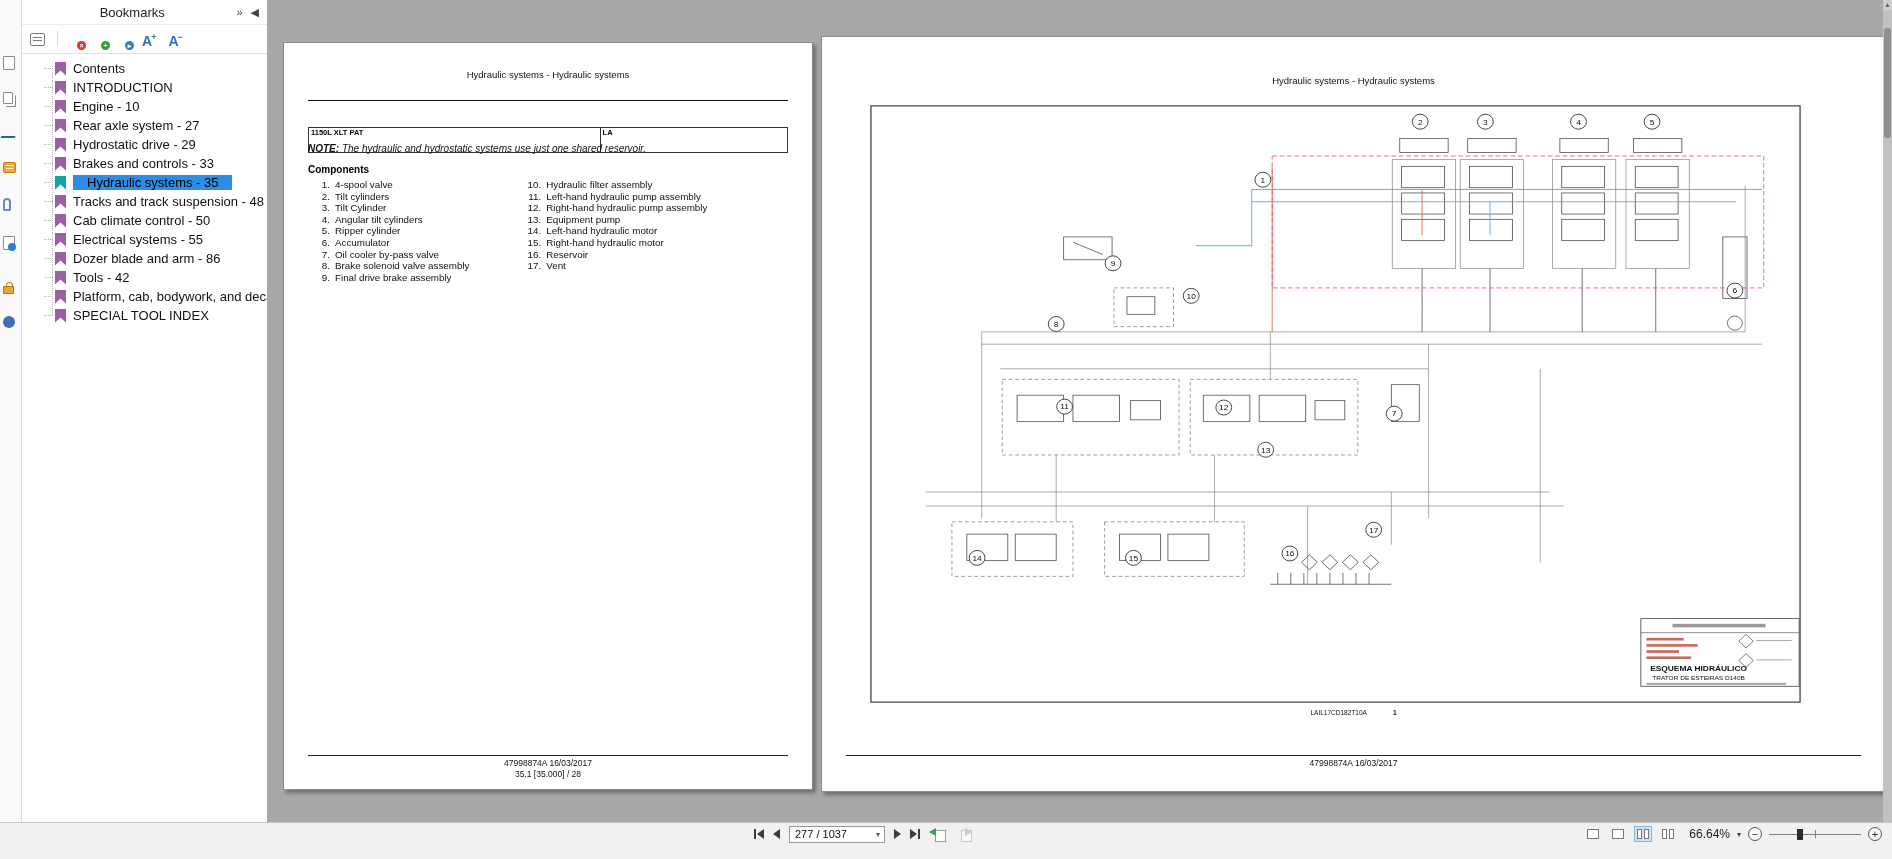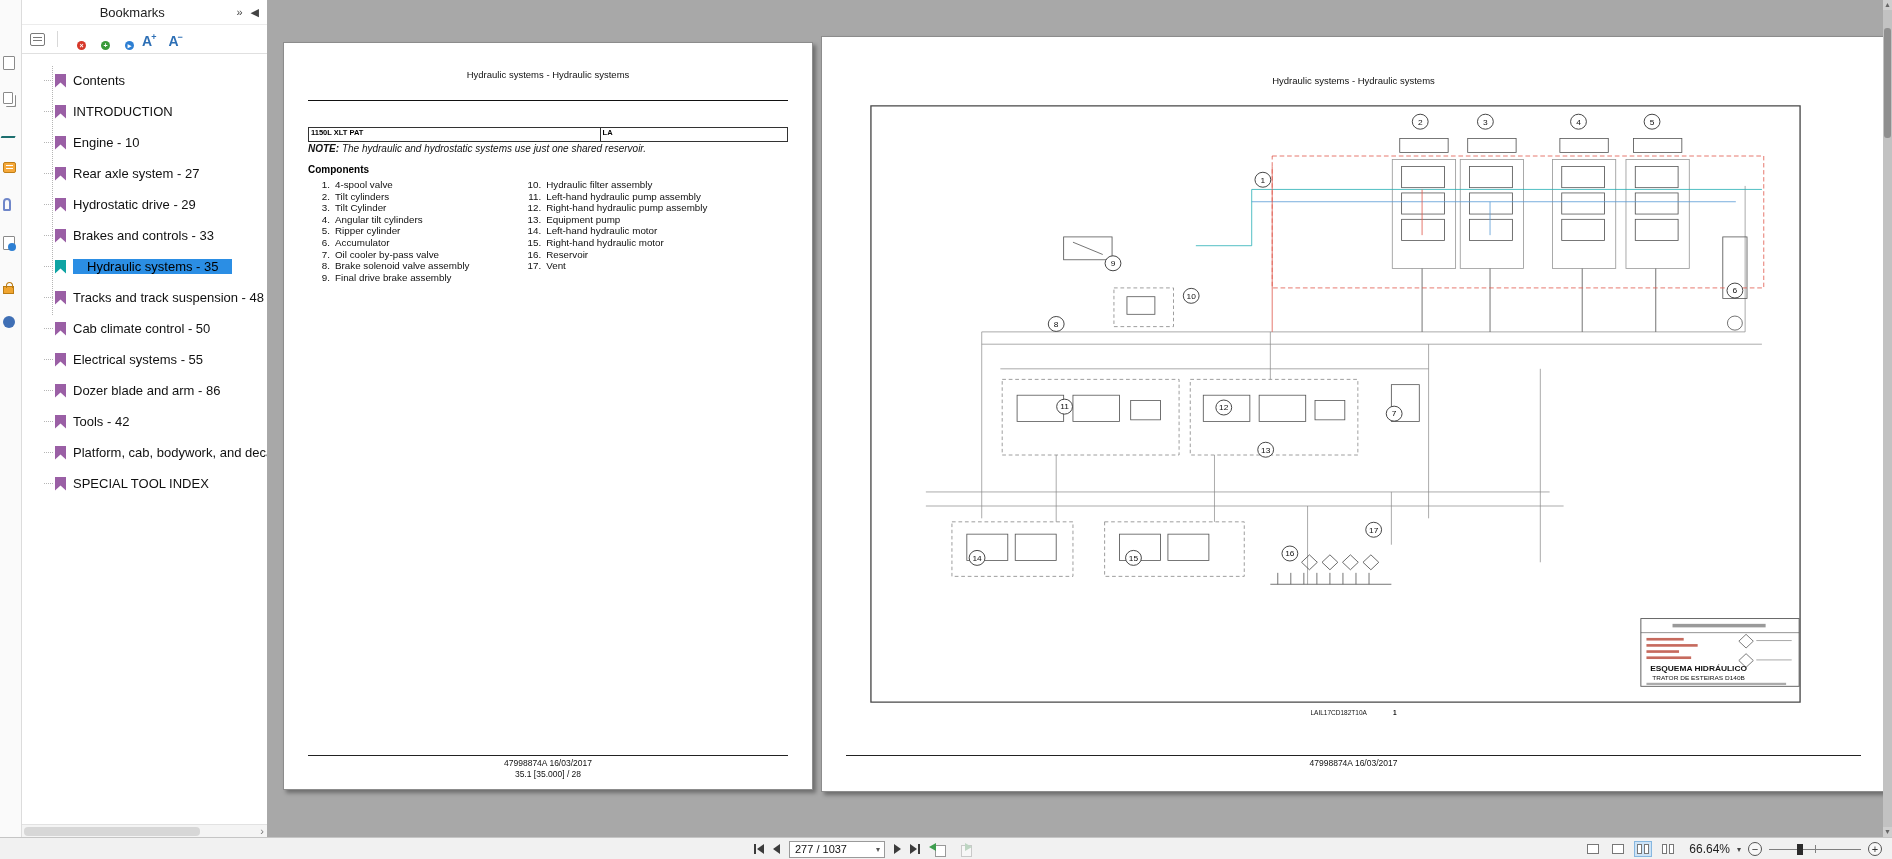--- a/index.html
+++ b/index.html
@@ -32,21 +32,21 @@
   .tb-divider { width:1px; height:16px; background:#d8d8d8; }
   .bm-ic { position:relative; width:12px; height:15px; }
   .bm-flag { width:11px; height:14px; background:#9a5fa5; clip-path:polygon(0 0,100% 0,100% 100%,50% 64%,0 100%); }
   .badge { position:absolute; right:-4px; bottom:-3px; width:9px; height:9px; border-radius:50%; color:#fff; font-size:7px; line-height:9px; text-align:center; font-weight:bold; }
   .badge.red{ background:#d6382a; } .badge.green{ background:#3a9a3a; } .badge.blue{ background:#2d7fd3; }
   .font-btn { color:#2d6fb5; font-weight:bold; font-size:14px; line-height:14px; position:relative; }
   .font-btn .sup{ font-size:9px; vertical-align:super; margin-left:-1px; }
 
   #bookmark-list { position:relative; padding-top:5px; }
   #tree-line { position:absolute; left:30px; width:1px; border-left:1px dotted #b5b5b5; }
-  .bm-row { height:19px; display:flex; align-items:center; padding-left:22px; white-space:nowrap; overflow:hidden;margin-top:12px; }
+  .bm-row { height:19px; display:flex; align-items:center; padding-left:22px; white-space:nowrap; overflow:hidden; }
   .stub { width:9px; border-top:1px dotted #b5b5b5; margin-right:2px; flex:0 0 auto; }
   .ribbon { width:11px; height:14px; flex:0 0 auto; margin-right:7px; background:#9a5fa5; clip-path:polygon(0 0,100% 0,100% 100%,50% 64%,0 100%); }
   .ribbon.sel { background:#0fa3a3; }
   .bm-label { font-size:13px; color:#111; }
   .bm-label.sel { background:#2b8ee4; color:#000; padding:0 14px; }
 
   .panel-hscroll { position:absolute; left:0; right:0; bottom:0; height:13px; background:#f4f4f4; border-top:1px solid #e2e2e2; display:flex; align-items:center; }
   .hthumb { margin-left:2px; width:176px; height:9px; background:#d7d7d7; border-radius:4px; }
   .harrow { margin-left:auto; margin-right:3px; font-size:11px; color:#777; line-height:11px; }
 
@@ -58,21 +58,21 @@
 
   .page { position:absolute; background:#ffffff; border:1px solid #8c8c8c; box-shadow:3px 3px 4px rgba(0,0,0,0.35); }
   #page-left  { left:14px; top:42px; width:530px; height:748px; }
   #page-right { left:552px; top:36px; width:1065px; height:756px; }
 
   
   .lp-inner { position:absolute; left:24px; right:24px; top:0; bottom:0; }
   .doc-header { position:absolute; top:26px; left:0; right:0; text-align:center; font-size:9.5px; color:#111; }
   .title-rule { position:absolute; top:57px; left:0; right:0; height:1px; background:#111; }
   .doc-title { position:absolute; top:61px; left:0; font-size:19px; font-weight:bold; color:#000; }
-  .model-row { position:absolute; top:84px; left:0; right:0; height:15px; border:1px solid #333; display:flex; }
+  .model-row { position:absolute; top:84px; left:0; right:0; height:26px; border:1px solid #333; display:flex; }
   .model-cell { font-size:7.5px; font-weight:bold; line-height:9px; padding-left:2px; color:#000; }
   .model-cell.c1 { width:61%; border-right:1px solid #333; }
   .note-line { position:absolute; top:100px; left:0; right:0; font-size:10px; font-style:italic; color:#111; }
   .note-line b { }
   .comp-head { position:absolute; top:121px; left:0; font-size:10px; font-weight:bold; color:#000; }
   .comp-cols { position:absolute; top:136px; left:0; right:0; display:flex; }
   .comp-col { width:44%; }
   .comp-col.c2 { width:56%; }
   .comp-row { display:flex; font-size:9.8px; line-height:11.6px; color:#111; }
   .comp-num { width:22px; text-align:right; margin-right:5px; flex:0 0 auto; }
@@ -81,21 +81,21 @@
 
   
   .rp-header { position:absolute; top:38px; left:0; right:0; text-align:center; font-size:9.5px; color:#111; }
   #schem-wrap { position:absolute; left:48px; top:68px; width:931px; height:598px; }
   .rp-caption { position:absolute; top:672px; left:0; right:0; text-align:center; font-size:6.5px; color:#111; }
   .rp-caption .cap-num { margin-left:26px; font-weight:bold; }
   .rp-footer-rule { position:absolute; top:718px; left:24px; right:24px; height:1px; background:#222; }
   .rp-footer { position:absolute; top:721px; left:0; right:0; text-align:center; font-size:8.5px; color:#111; line-height:10.5px; }
 
   
-  #statusbar { position:absolute; left:0; right:0; bottom:0; height:22px; background:#f1f1f1; border-top:1px solid #c5c5c5; z-index:6; }
+  #statusbar { position:absolute; left:0; right:0; bottom:0; height:37px; background:#f1f1f1; border-top:1px solid #c5c5c5; z-index:6; }
   .nav-cluster { position:absolute; left:754px; top:0; height:22px; display:flex; align-items:center; gap:9px; }
   .tri { width:0; height:0; border-top:5px solid transparent; border-bottom:5px solid transparent; }
   .tri.l { border-right:7px solid #3c3c3c; } .tri.r { border-left:7px solid #3c3c3c; }
   .bar { width:2px; height:10px; background:#3c3c3c; }
   .nav-btn { display:flex; align-items:center; gap:1px; }
   .page-combo { width:96px; height:17px; background:#fff; border:1px solid #9a9a9a; display:flex; align-items:center; font-size:11px; color:#111; padding-left:5px; }
   .page-combo .caret { margin-left:auto; margin-right:4px; font-size:8px; color:#555; }
   .view-ic { position:relative; width:17px; height:15px; }
   .view-ic .sheet { position:absolute; right:0; bottom:0; width:11px; height:12px; background:#fff; border:1px solid #999; }
   .view-ic .garrow { position:absolute; left:0; top:1px; width:0; height:0; border-top:4px solid transparent; border-bottom:4px solid transparent; border-right:7px solid #3f9e4f; }

